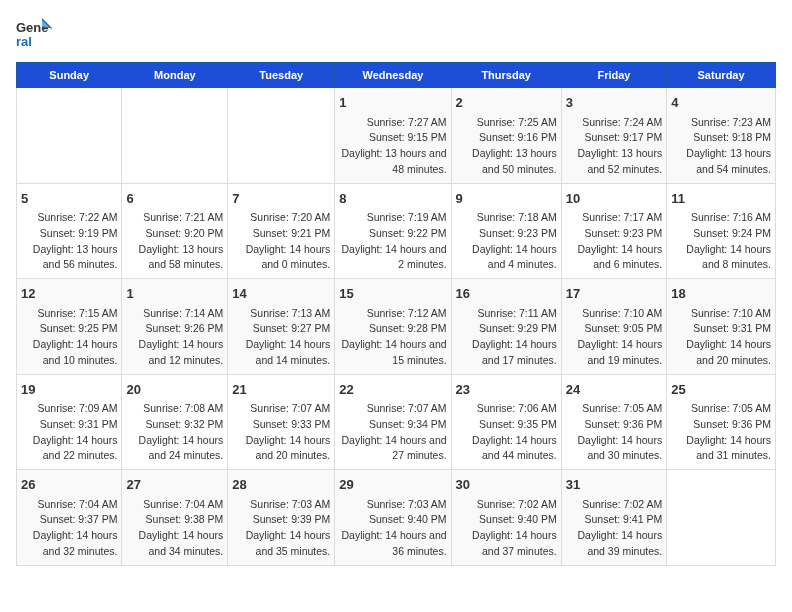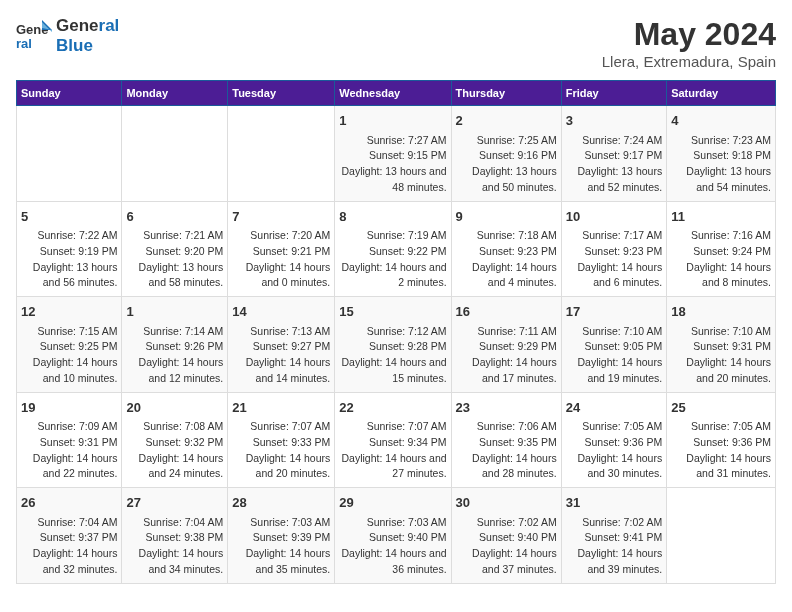--- a/index.html
+++ b/index.html
@@ -32,25 +32,25 @@
     .subtitle {
       font-size: 15px;
       color: #555;
     }
     table {
       width: 100%;
       border-collapse: collapse;
       font-size: 11px;
     }
     thead tr th {
-      background-color: #4c1d95;
+      background-color: #1d4ed8;
       color: white;
       font-weight: bold;
       padding: 6px 4px;
-      text-align: left;
+      text-align: center;
       border: 1px solid #1a5a9a;
     }
     tbody tr td {
       vertical-align: top;
       padding: 5px 4px;
       border: 1px solid #ddd;
       background: #fff;
       color: #333;
       line-height: 1.5;
       min-height: 80px;
@@ -76,28 +76,20 @@
 <body>
 
 <div class="header-area">
   <div class="logo">
     <svg width="36" height="36" viewBox="0 0 36 36">
       <text x="0" y="16" font-family="Arial" font-size="13" font-weight="bold" fill="#333">Gene</text>
       <text x="0" y="30" font-family="Arial" font-size="13" font-weight="bold" fill="#1a6eb5">ral</text>
       <polygon points="26,2 36,12 26,12" fill="#1a6eb5"></polygon>
       <polygon points="26,4 36,14 36,12 26,10" fill="#6ab0dc"></polygon>
     </svg>
-    <div>
-      <span style="font-size:17px;font-weight:bold;color:#333;">Gene<span style="color:#1a6eb5">ral</span></span><br>
-      <span style="font-size:17px;font-weight:bold;color:#1a6eb5;">Blue</span>
-    </div>
-  </div>
-  <div class="title-area">
-    <div class="main-title">May 2024</div>
-    <div class="subtitle">Llera, Extremadura, Spain</div>
   </div>
 </div>
 
 <table>
   <thead>
     <tr id="days-header">
     <th>Sunday</th>
         <th>Monday</th>
         <th>Tuesday</th>
         <th>Wednesday</th>
@@ -291,21 +283,21 @@
             <div>Sunrise: 7:07 AM</div>
             <div>Sunset: 9:34 PM</div>
             <div>Daylight: 14 hours and 27 minutes.</div>
           </div>
         </td>
         <td>
           <div class="day-number">23</div>
           <div class="cell-content">
             <div>Sunrise: 7:06 AM</div>
             <div>Sunset: 9:35 PM</div>
-            <div>Daylight: 14 hours and 28 minutes.</div>
+            <div>Daylight: 14 hours and 44 minutes.</div>
           </div>
         </td>
         <td>
           <div class="day-number">24</div>
           <div class="cell-content">
             <div>Sunrise: 7:05 AM</div>
             <div>Sunset: 9:36 PM</div>
             <div>Daylight: 14 hours and 30 minutes.</div>
           </div>
         </td>

